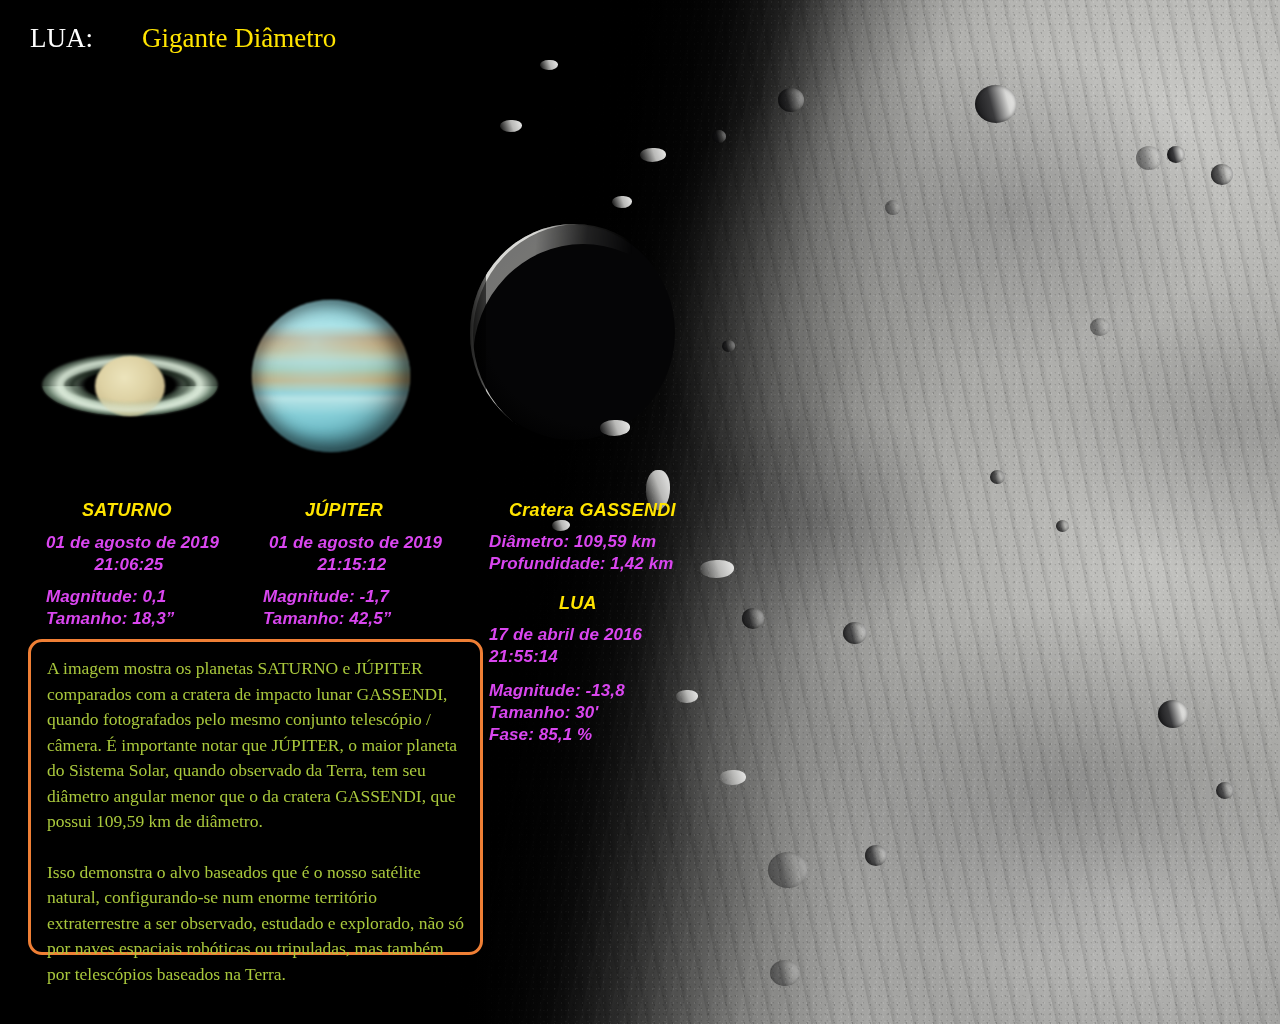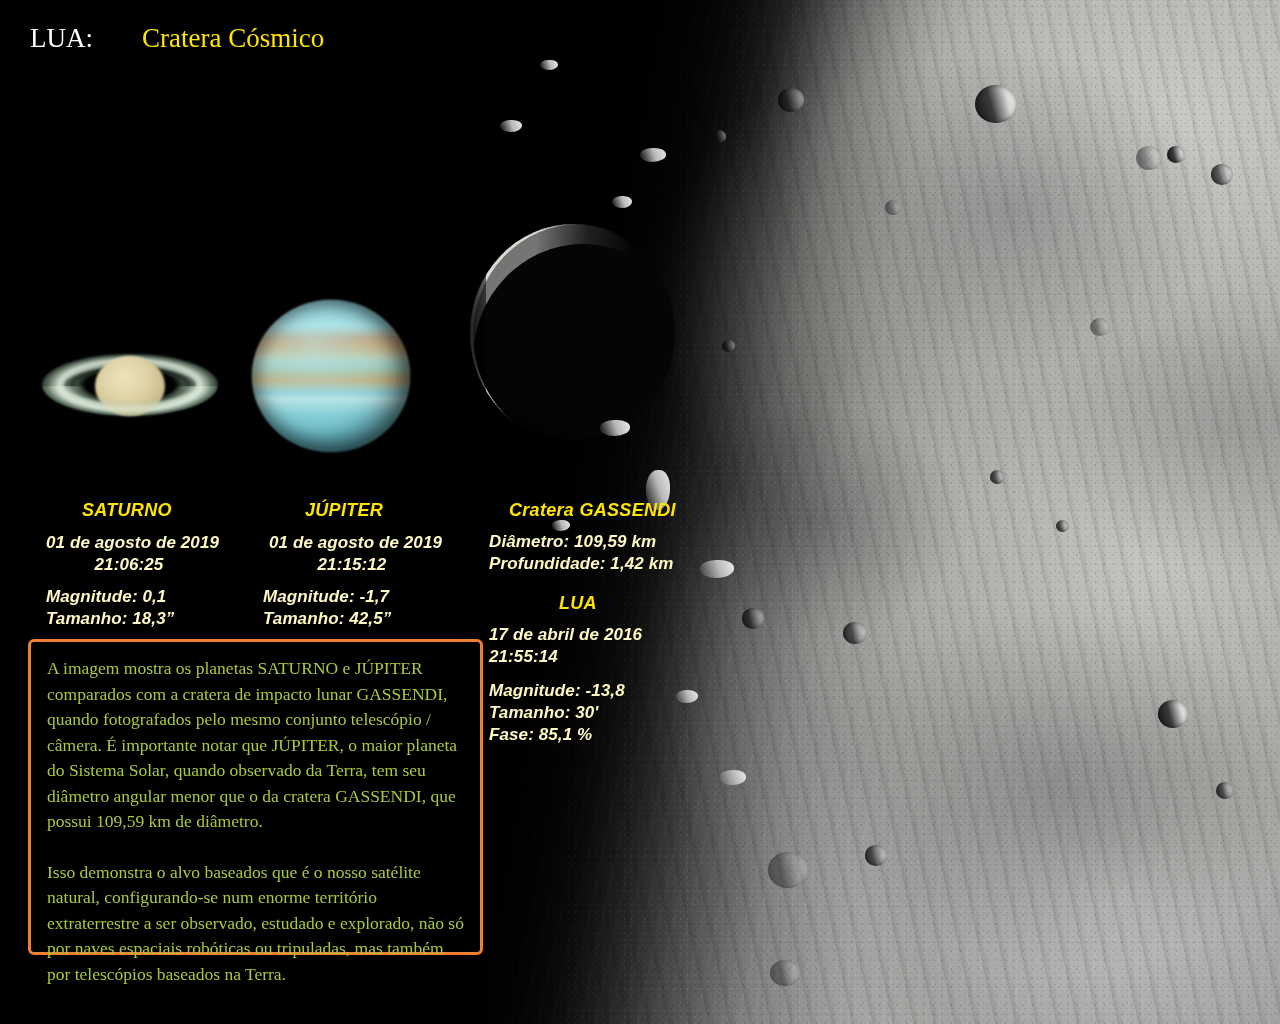--- a/index.html
+++ b/index.html
@@ -191,40 +191,40 @@
     position:absolute; left:252px; top:300px; width:158px; height:152px; border-radius:50%;
     z-index:21; box-shadow:inset 0 0 16px 6px rgba(0,0,0,.45); filter:blur(1.5px);
   }
 
   
   .col-head{
     position:absolute; color:#ffe400; font-weight:bold; font-style:italic;
     font-size:18px; letter-spacing:.3px; z-index:25; white-space:nowrap;
   }
   .col-text{
-    position:absolute; color:#fef9c3; font-weight:bold; font-style:italic;
+    position:absolute; color:#d946ef; font-weight:bold; font-style:italic;
     font-size:17px; line-height:22px; z-index:25; white-space:pre; letter-spacing:.1px;
   }
   #saturn-head{ left:82px;  top:500px; }
   #jupiter-head{ left:305px; top:500px; }
   #saturn-date{ left:46px;  top:532px; text-align:center; width:166px; }
   #jupiter-date{ left:269px; top:532px; text-align:center; width:166px; }
   #saturn-stats{ left:46px;  top:586px; }
   #jupiter-stats{ left:263px; top:586px; }
 
   #gassendi-head{ left:489px; top:500px;margin-left:20px; }
   #gassendi-stats{ left:489px; top:531px; }
   #lua-head{ left:559px; top:593px; }
   #lua-date{ left:489px; top:624px; width:180px; text-align:left; }
   #lua-stats{ left:489px; top:680px; }
 
   
   #desc-box{
     position:absolute; left:28px; top:639px; width:455px; height:316px; z-index:30;
-    border:3px solid #ef7f35; border-radius:6px;
+    border:3px solid #ef7f35; border-radius:14px;
     background:rgba(0,0,0,.93);
     padding:14px 16px 10px 16px;
   }
   #desc-box p{
     color:#a9c83c; font-family:"Liberation Serif", serif;
     font-size:17.5px; line-height:25.5px; text-align:left;
   }
   #desc-p2{ margin-top:25px; }
 </style>
 </head>
@@ -271,21 +271,21 @@
   <div class="peak" style="left:500px; top:120px; width:22px; height:12px;"></div>
   <div class="peak" style="left:540px; top:60px;  width:18px; height:10px;"></div>
 </div>
 
 <div id="left-panel"></div>
 <div id="left-panel-top"></div>
 
 <div id="title-block">
   <div class="title-row" id="title-row-pt">
     <span class="title-key">LUA:</span>
-    <span>Cratera Cósmico</span>
+    <span>Gigante Diâmetro</span>
   </div>
 </div>
 
 <div id="saturn-wrap">
   <div id="saturn-ring-outer"></div>
   <div id="saturn-ring-gap"></div>
   <div id="saturn-globe"></div>
   <div id="saturn-ring-front"></div>
 </div>
 

